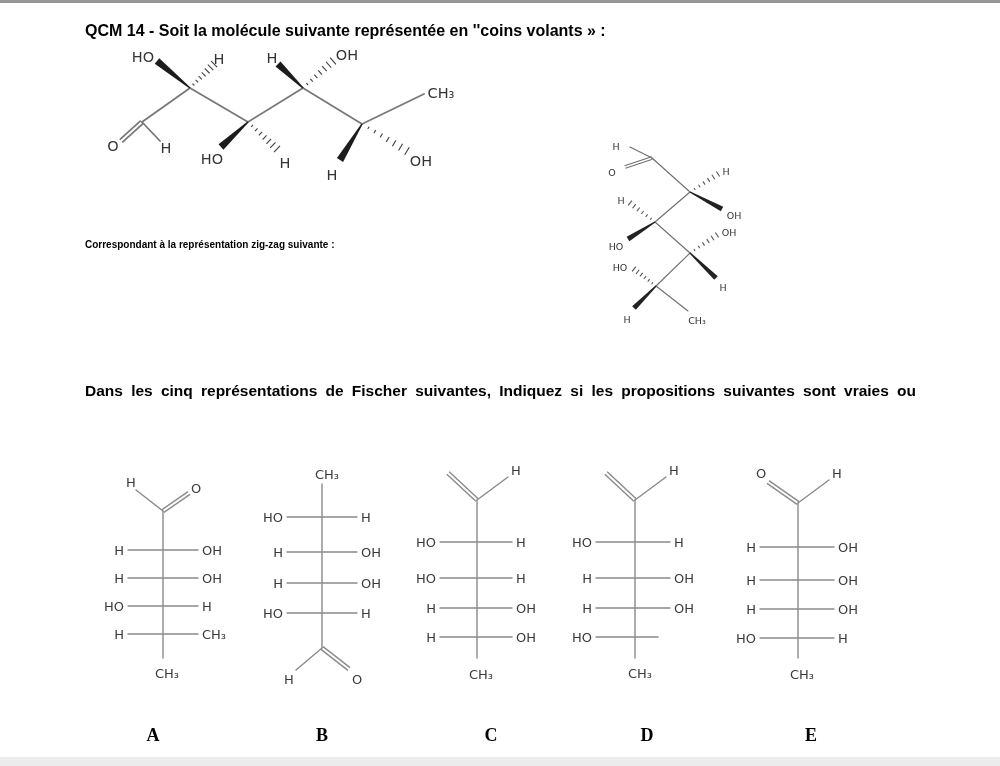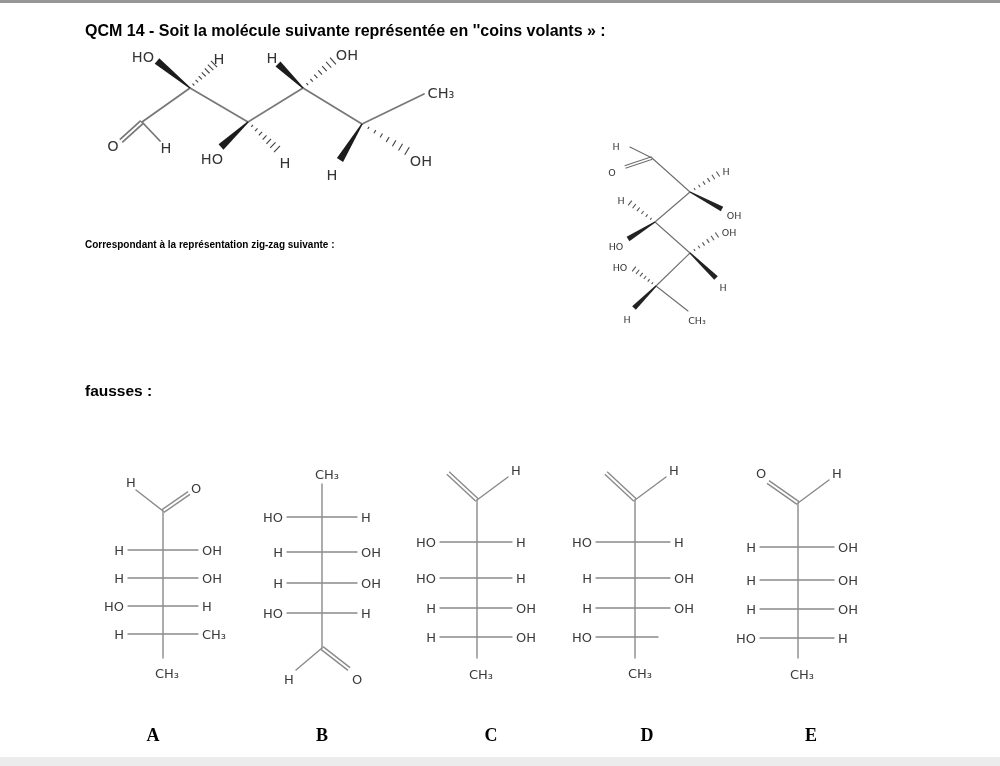--- a/index.html
+++ b/index.html
@@ -243,21 +243,21 @@
       <text x="838" y="614" text-anchor="start" font-size="13" fill="#3a3a3a">OH</text>
       <text x="756" y="643" text-anchor="end" font-size="13" fill="#3a3a3a">HO</text>
       <text x="838" y="643" text-anchor="start" font-size="13" fill="#3a3a3a">H</text>
       <text x="802" y="679" text-anchor="middle" font-size="13" fill="#3a3a3a">CH₃</text>
     </g>
   </svg>
 
 <div class="subtitle">Correspondant à la représentation zig-zag suivante :</div>
 
 <div class="question">
-  <div class="q-line2">fausses :</div>
+  <div class="q-line1">Dans les cinq représentations de Fischer suivantes, Indiquez si les propositions suivantes sont vraies ou</div>
 </div>
 
 <span class="letter" style="left: 153px;">A</span>
 <span class="letter" style="left: 322px;">B</span>
 <span class="letter" style="left: 491px;">C</span>
 <span class="letter" style="left: 647px;">D</span>
 <span class="letter" style="left: 811px;">E</span>
 
 <div class="bottom-strip"></div>
 

